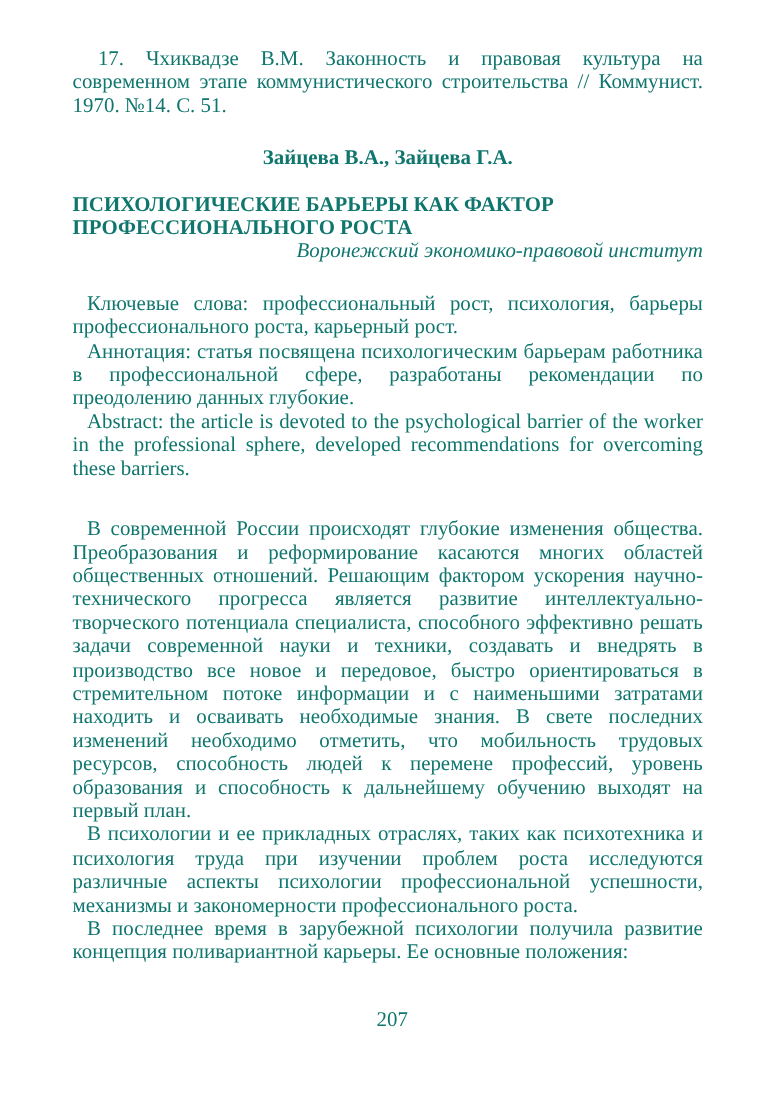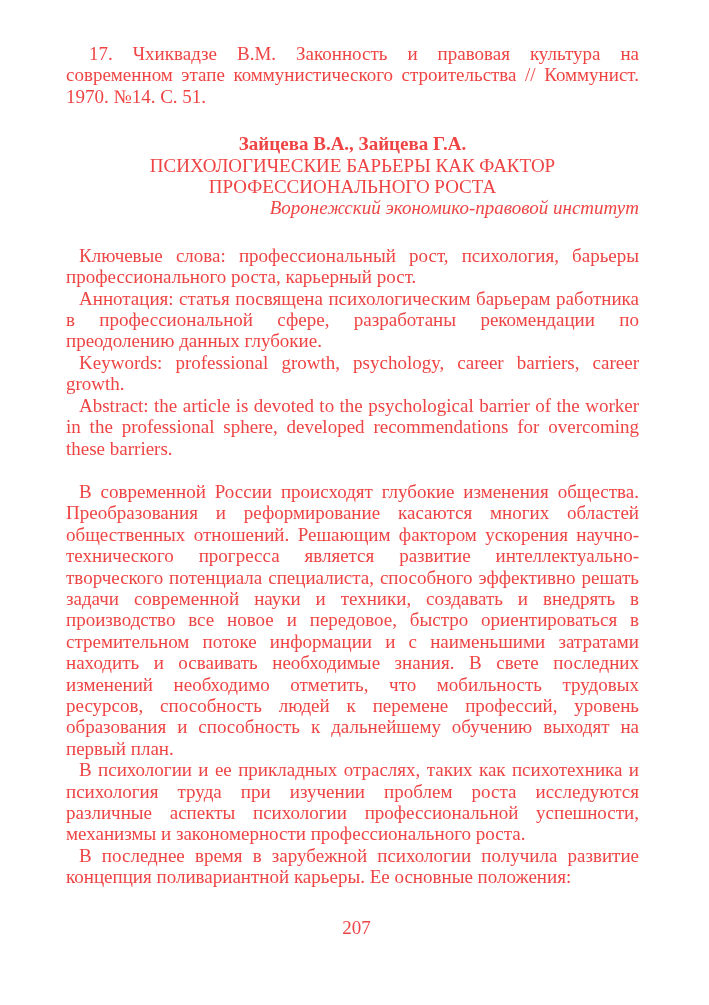--- a/index.html
+++ b/index.html
@@ -11,54 +11,54 @@
     position: relative;
     width: 709px;
     height: 1005px;
     margin: 0 auto;
     background: #ffffff;
     box-sizing: border-box;
     padding: 43px 70px 0 66px;
     font-family: "Liberation Serif", "DejaVu Serif", serif;
     font-size: 19px;
     line-height: 21.4px;
-    color: #ef4444;
+    color: #0f766e;
     overflow: hidden;
   }
   p {
     margin: 0;
     text-align: justify;
   }
   .reference {
     text-indent: 23px;
   }
   .authors {
     margin-top: 26px;
     text-align: center;
     font-weight: bold;
     text-indent: 0;
   }
   .title {
-    text-align: center;
-    font-weight: normal;
+    margin-top: 21px;
+    font-weight: bold;
     text-indent: 0;
   }
   .affiliation {
     text-align: right;
     font-style: italic;
     text-indent: 0;
   }
   .meta-first {
     margin-top: 26px;
   }
   .indent {
     text-indent: 13px;
   }
   .body-first {
-    margin-top: 22px;
+    margin-top: 33px;
   }
   .page-number {
     position: absolute;
     top: 917px;
     left: 4px;
     right: 0;
     text-align: center;
   }
 </style>
 </head>
@@ -74,21 +74,20 @@
     <div>ПСИХОЛОГИЧЕСКИЕ БАРЬЕРЫ КАК ФАКТОР</div>
     <div>ПРОФЕССИОНАЛЬНОГО РОСТА</div>
   </div>
 
   <p class="affiliation">Воронежский экономико-правовой институт</p>
 
   <p class="indent meta-first">Ключевые слова: профессиональный рост, психология, барьеры профессионального роста, карьерный рост.</p>
 
   <p class="indent">Аннотация: статья посвящена психологическим барьерам работника в профессиональной сфере, разработаны рекомендации по преодолению данных глубокие.</p>
 
-  <p class="indent">Keywords: professional growth, psychology, career barriers, career growth.</p>
 
   <p class="indent">Abstract: the article is devoted to the psychological barrier of the worker in the professional sphere, developed recommendations for overcoming these barriers.</p>
 
   <p class="indent body-first">В современной России происходят глубокие изменения общества. Преобразования и реформирование касаются многих областей общественных отношений. Решающим фактором ускорения научно-технического прогресса является развитие интеллектуально-творческого потенциала специалиста, способного эффективно решать задачи современной науки и техники, создавать и внедрять в производство все новое и передовое, быстро ориентироваться в стремительном потоке информации и с наименьшими затратами находить и осваивать необходимые знания. В свете последних изменений необходимо отметить, что мобильность трудовых ресурсов, способность людей к перемене профессий, уровень образования и способность к дальнейшему обучению выходят на первый план.</p>
 
   <p class="indent">В психологии и ее прикладных отраслях, таких как психотехника и психология труда при изучении проблем роста исследуются различные аспекты психологии профессиональной успешности, механизмы и закономерности профессионального роста.</p>
 
   <p class="indent">В последнее время в зарубежной психологии получила развитие концепция поливариантной карьеры. Ее основные положения:</p>
 
   <div class="page-number">207</div>

